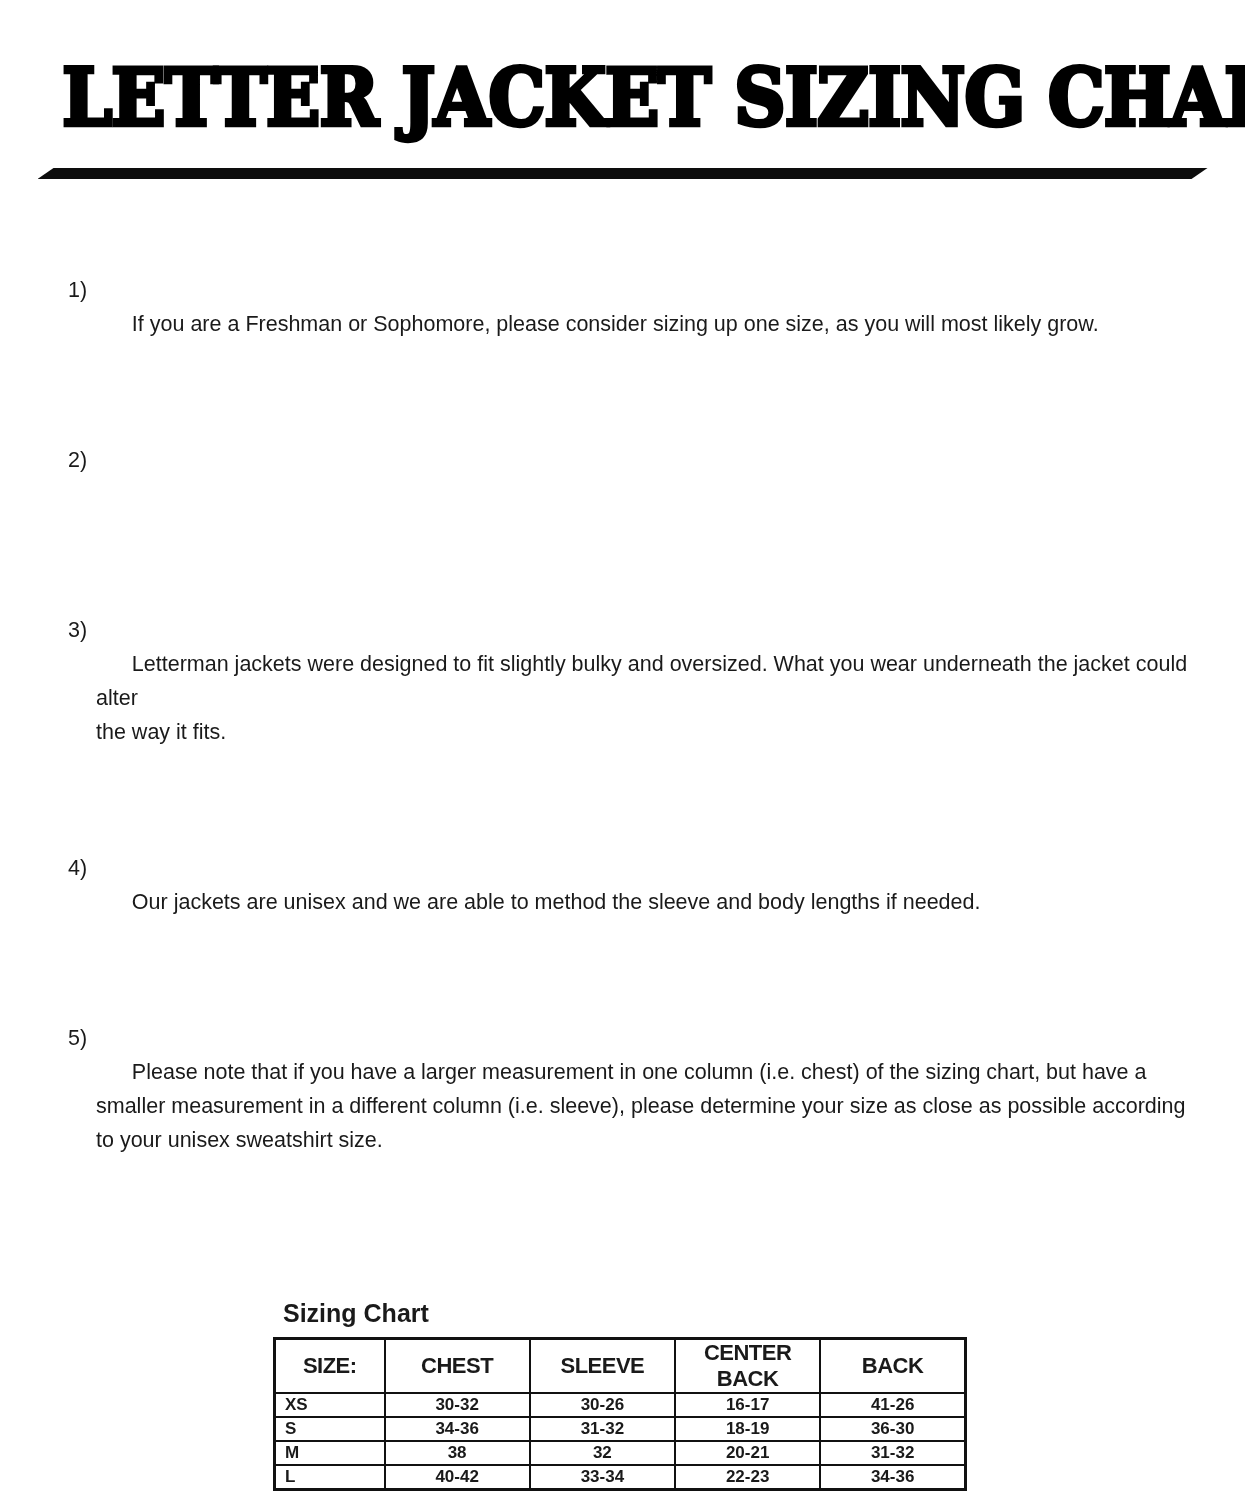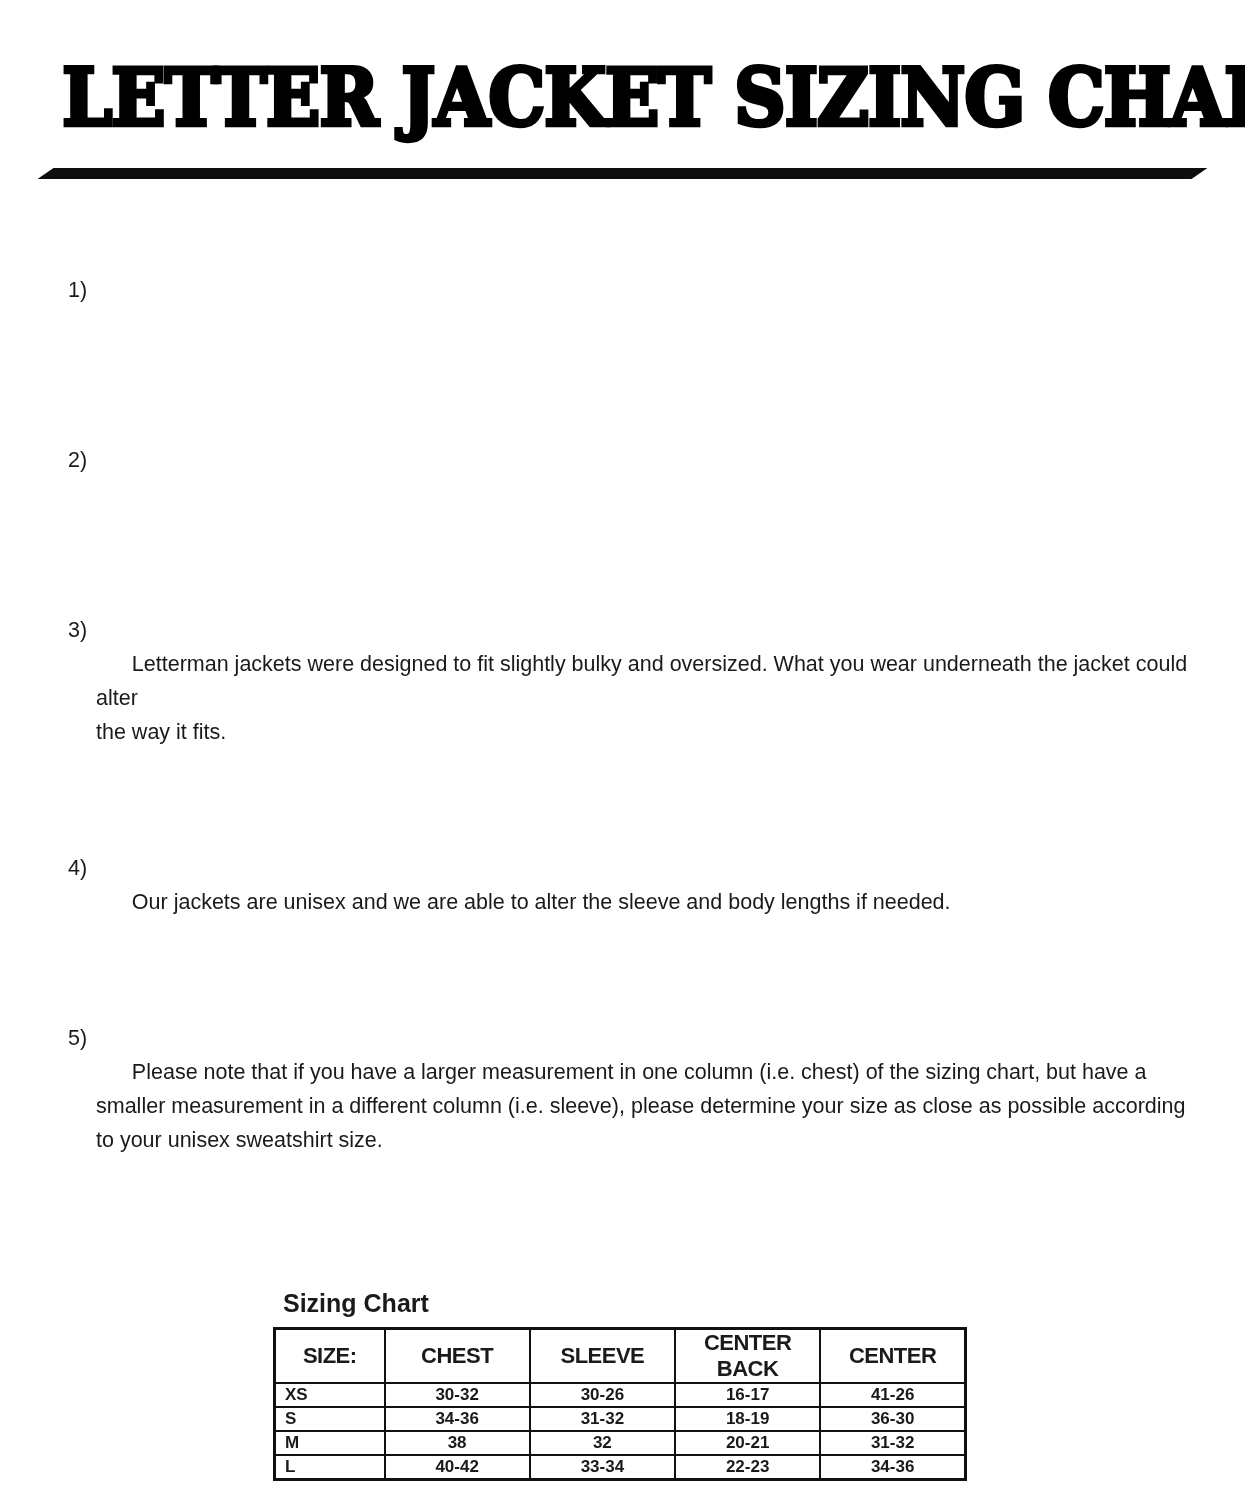--- a/index.html
+++ b/index.html
@@ -45,21 +45,21 @@
     width:1160px;
     font-size:21.5px;
     line-height:34px;
     white-space:pre-wrap;
   }
   .intro-item{position:relative;padding-left:28px;}
   .intro-item .num{position:absolute;left:0;top:0;}
 
   
   .chart-heading{
-    margin:30px 0 9px 283px;
+    margin:40px 0 9px 283px;
     font-size:25px;font-weight:bold;
   }
   table.sizing{
     margin-left:273px;
     border-collapse:collapse;
     border:3.5px solid var(--table-border);
     table-layout:fixed;
     width:694px;
   }
   table.sizing th, table.sizing td{
@@ -81,31 +81,31 @@
 <body>
 
 <div class="page">
 
   <div class="title">LETTER JACKET SIZING CHART</div>
 
   <div class="divider"></div>
 
   <div class="intro">
     <div class="intro-item">
-      <span class="num">1)</span>
+      <span class="num">1)</span><span>If you are a Freshman or Sophomore, please consider sizing up one size, as you will most likely grow.</span>
     </div>
     <div class="intro-item">
       <span class="num">2)</span>
     </div>
     <div class="intro-item">
       <span class="num">3)</span><span>Letterman jackets were designed to fit slightly bulky and oversized. What you wear underneath the jacket could alter
 the way it fits.</span>
     </div>
     <div class="intro-item">
-      <span class="num">4)</span><span>Our jackets are unisex and we are able to alter the sleeve and body lengths if needed.</span>
+      <span class="num">4)</span><span>Our jackets are unisex and we are able to method the sleeve and body lengths if needed.</span>
     </div>
     <div class="intro-item">
       <span class="num">5)</span><span>Please note that if you have a larger measurement in one column (i.e. chest) of the sizing chart, but have a
 smaller measurement in a different column (i.e. sleeve), please determine your size as close as possible according
 to your unisex sweatshirt size.</span>
     </div>
   </div>
 
   <div class="chart-heading">Sizing Chart</div>
 
@@ -116,21 +116,21 @@
         <col>
         <col>
         <col>
     </colgroup>
     <thead>
       <tr>
         <th>SIZE:</th>
         <th>CHEST</th>
         <th>SLEEVE</th>
         <th>CENTER BACK</th>
-        <th>CENTER</th>
+        <th>BACK</th>
       </tr>
     </thead>
     <tbody>
         <tr>
           <td class="size-col">XS</td>
           <td>30-32</td>
           <td>30-26</td>
           <td>16-17</td>
           <td>41-26</td>
         </tr>

